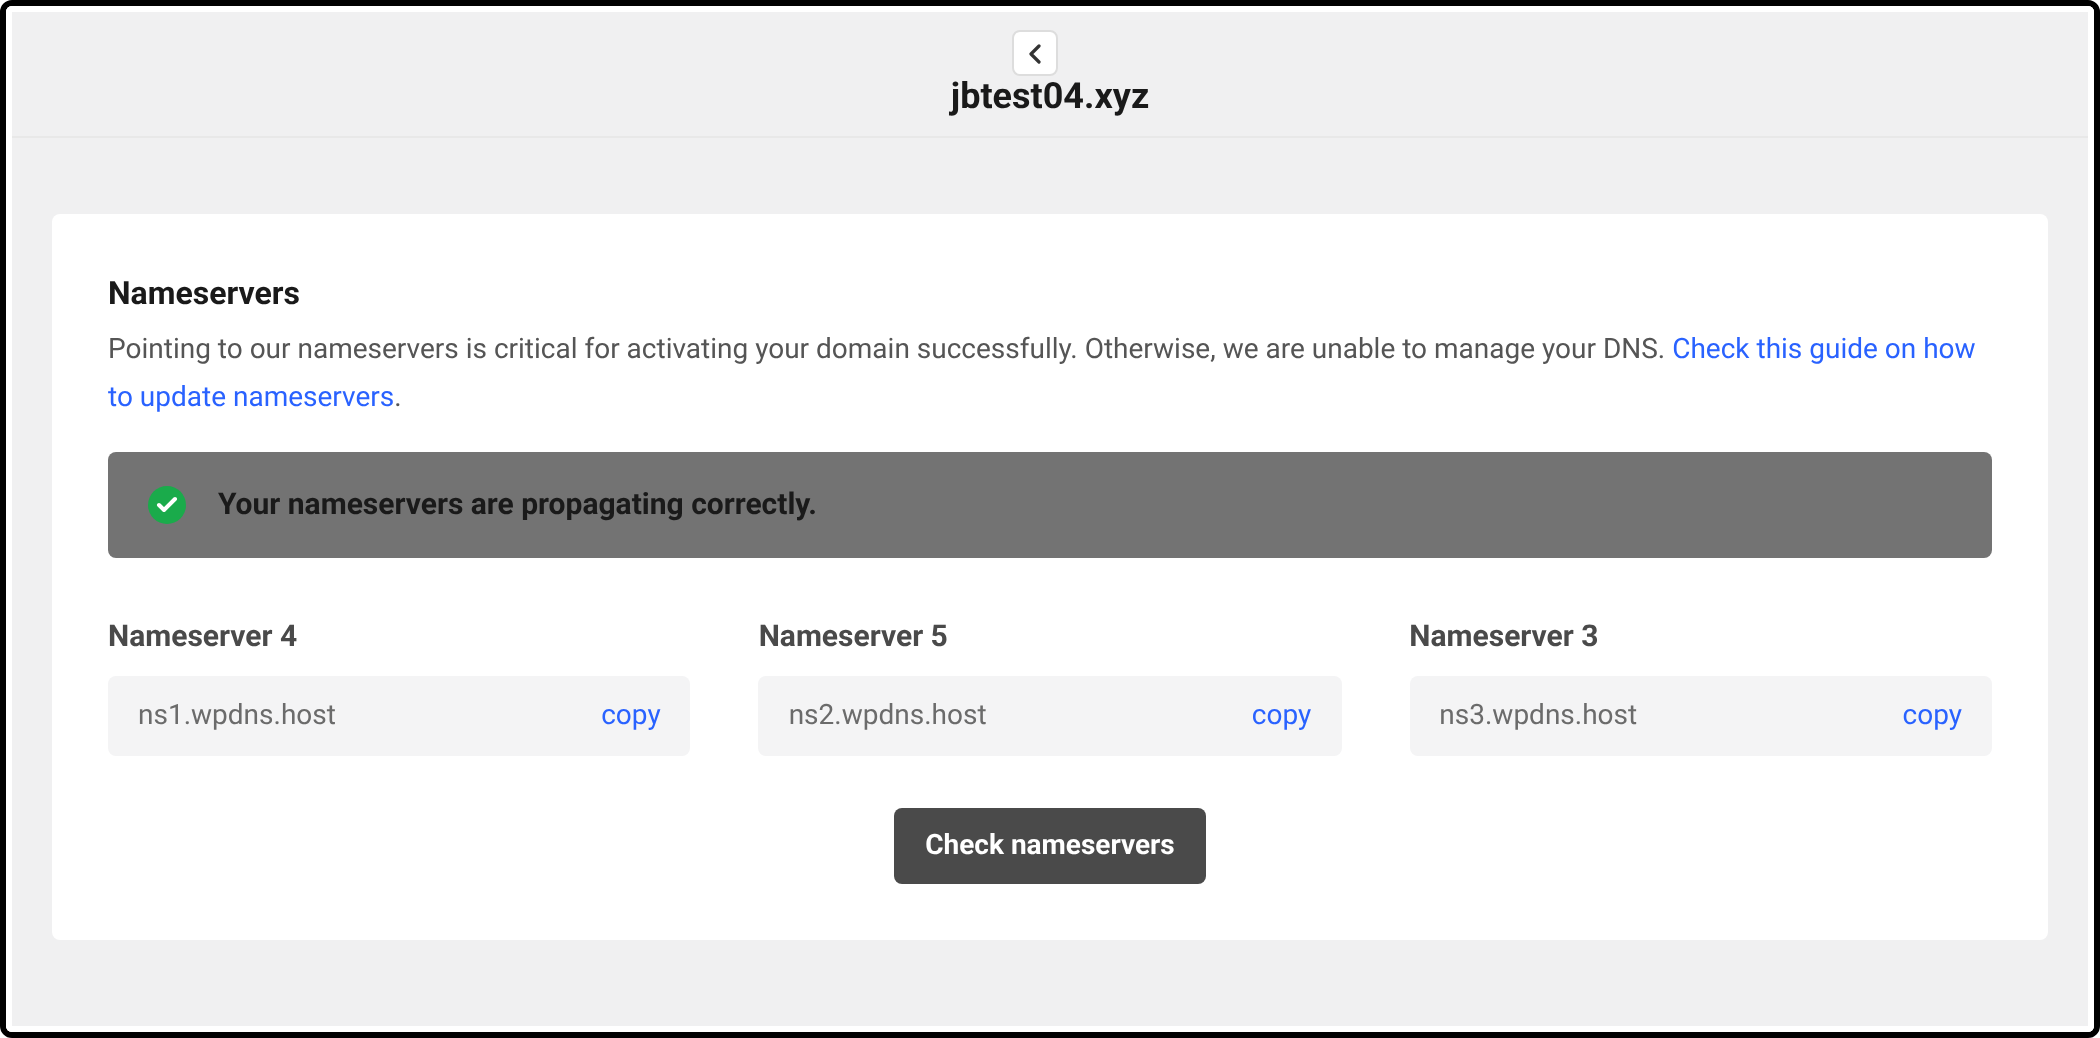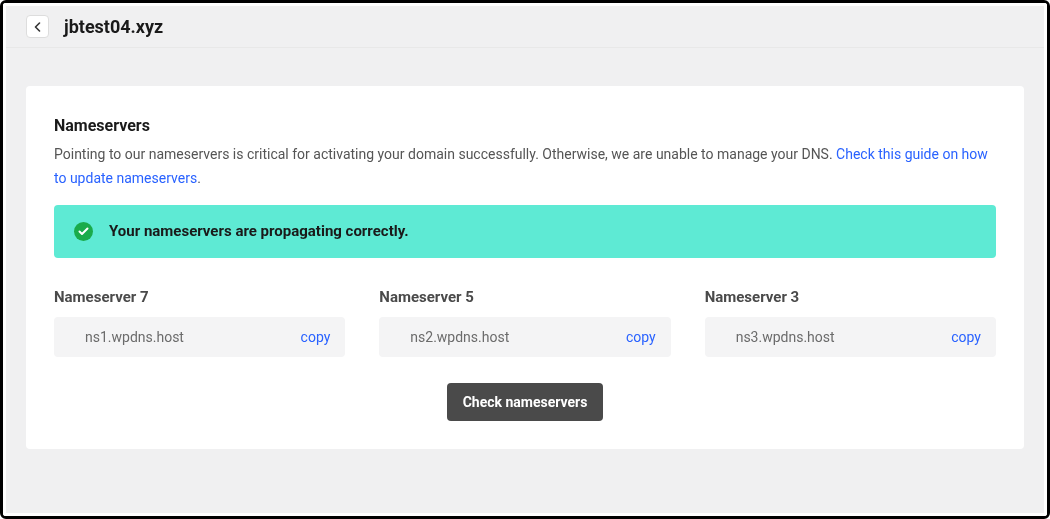--- a/index.html
+++ b/index.html
@@ -27,20 +27,21 @@
       height: 100%;
       overflow: hidden;
       background: #f0f0f1;
     }
     .header {
       display: flex;
       align-items: center;
       padding: 9px 20px;
       background: #f0f0f1;
       border-bottom: 1px solid #e8e8e8;
+      flex-direction: column;
     }
     .back-btn {
       width: 23px;
       height: 23px;
       background: #fff;
       border: 1px solid #ddd;
       border-radius: 4px;
       display: flex;
       align-items: center;
       justify-content: center;
@@ -73,21 +74,21 @@
       font-size: 14px;
       color: #555;
       line-height: 1.7;
       margin-bottom: 14px;
     }
     .section-description a {
       color: #2962ff;
       text-decoration: none;
     }
     .status-banner {
-      background: #5eead4;
+      background: #737373;
       border-radius: 4px;
       padding: 17px 20px;
       display: flex;
       align-items: center;
       margin-bottom: 30px;
     }
     .check-icon {
       width: 19px;
       height: 19px;
       background: #1aab4b;
@@ -123,21 +124,20 @@
       background: #f4f4f5;
       border-radius: 4px;
       padding: 12px 15px;
       display: flex;
       align-items: center;
       justify-content: space-between;
     }
     .nameserver-value {
       font-size: 14px;
       color: #6b6b6b;
-      margin-left: 16px;
     }
     .copy-link {
       font-size: 14px;
       color: #2962ff;
       cursor: pointer;
       background: none;
       border: none;
       font-family: inherit;
     }
     .footer-row {
@@ -182,21 +182,21 @@
         <div class="check-icon">
           <svg width="11" height="9" viewBox="0 0 11 9" fill="none">
             <path d="M1.5 4.5L4 7L9.5 1.5" stroke="#fff" stroke-width="2" stroke-linecap="round" stroke-linejoin="round"></path>
           </svg>
         </div>
         <div class="status-text">Your nameservers are propagating correctly.</div>
       </div>
 
       <div class="nameservers-row">
         <div class="nameserver-col">
-          <div class="nameserver-label">Nameserver 7</div>
+          <div class="nameserver-label">Nameserver 4</div>
           <div class="nameserver-box">
             <span class="nameserver-value">ns1.wpdns.host</span>
             <button class="copy-link">copy</button>
           </div>
         </div>
         <div class="nameserver-col">
           <div class="nameserver-label">Nameserver 5</div>
           <div class="nameserver-box">
             <span class="nameserver-value">ns2.wpdns.host</span>
             <button class="copy-link">copy</button>

